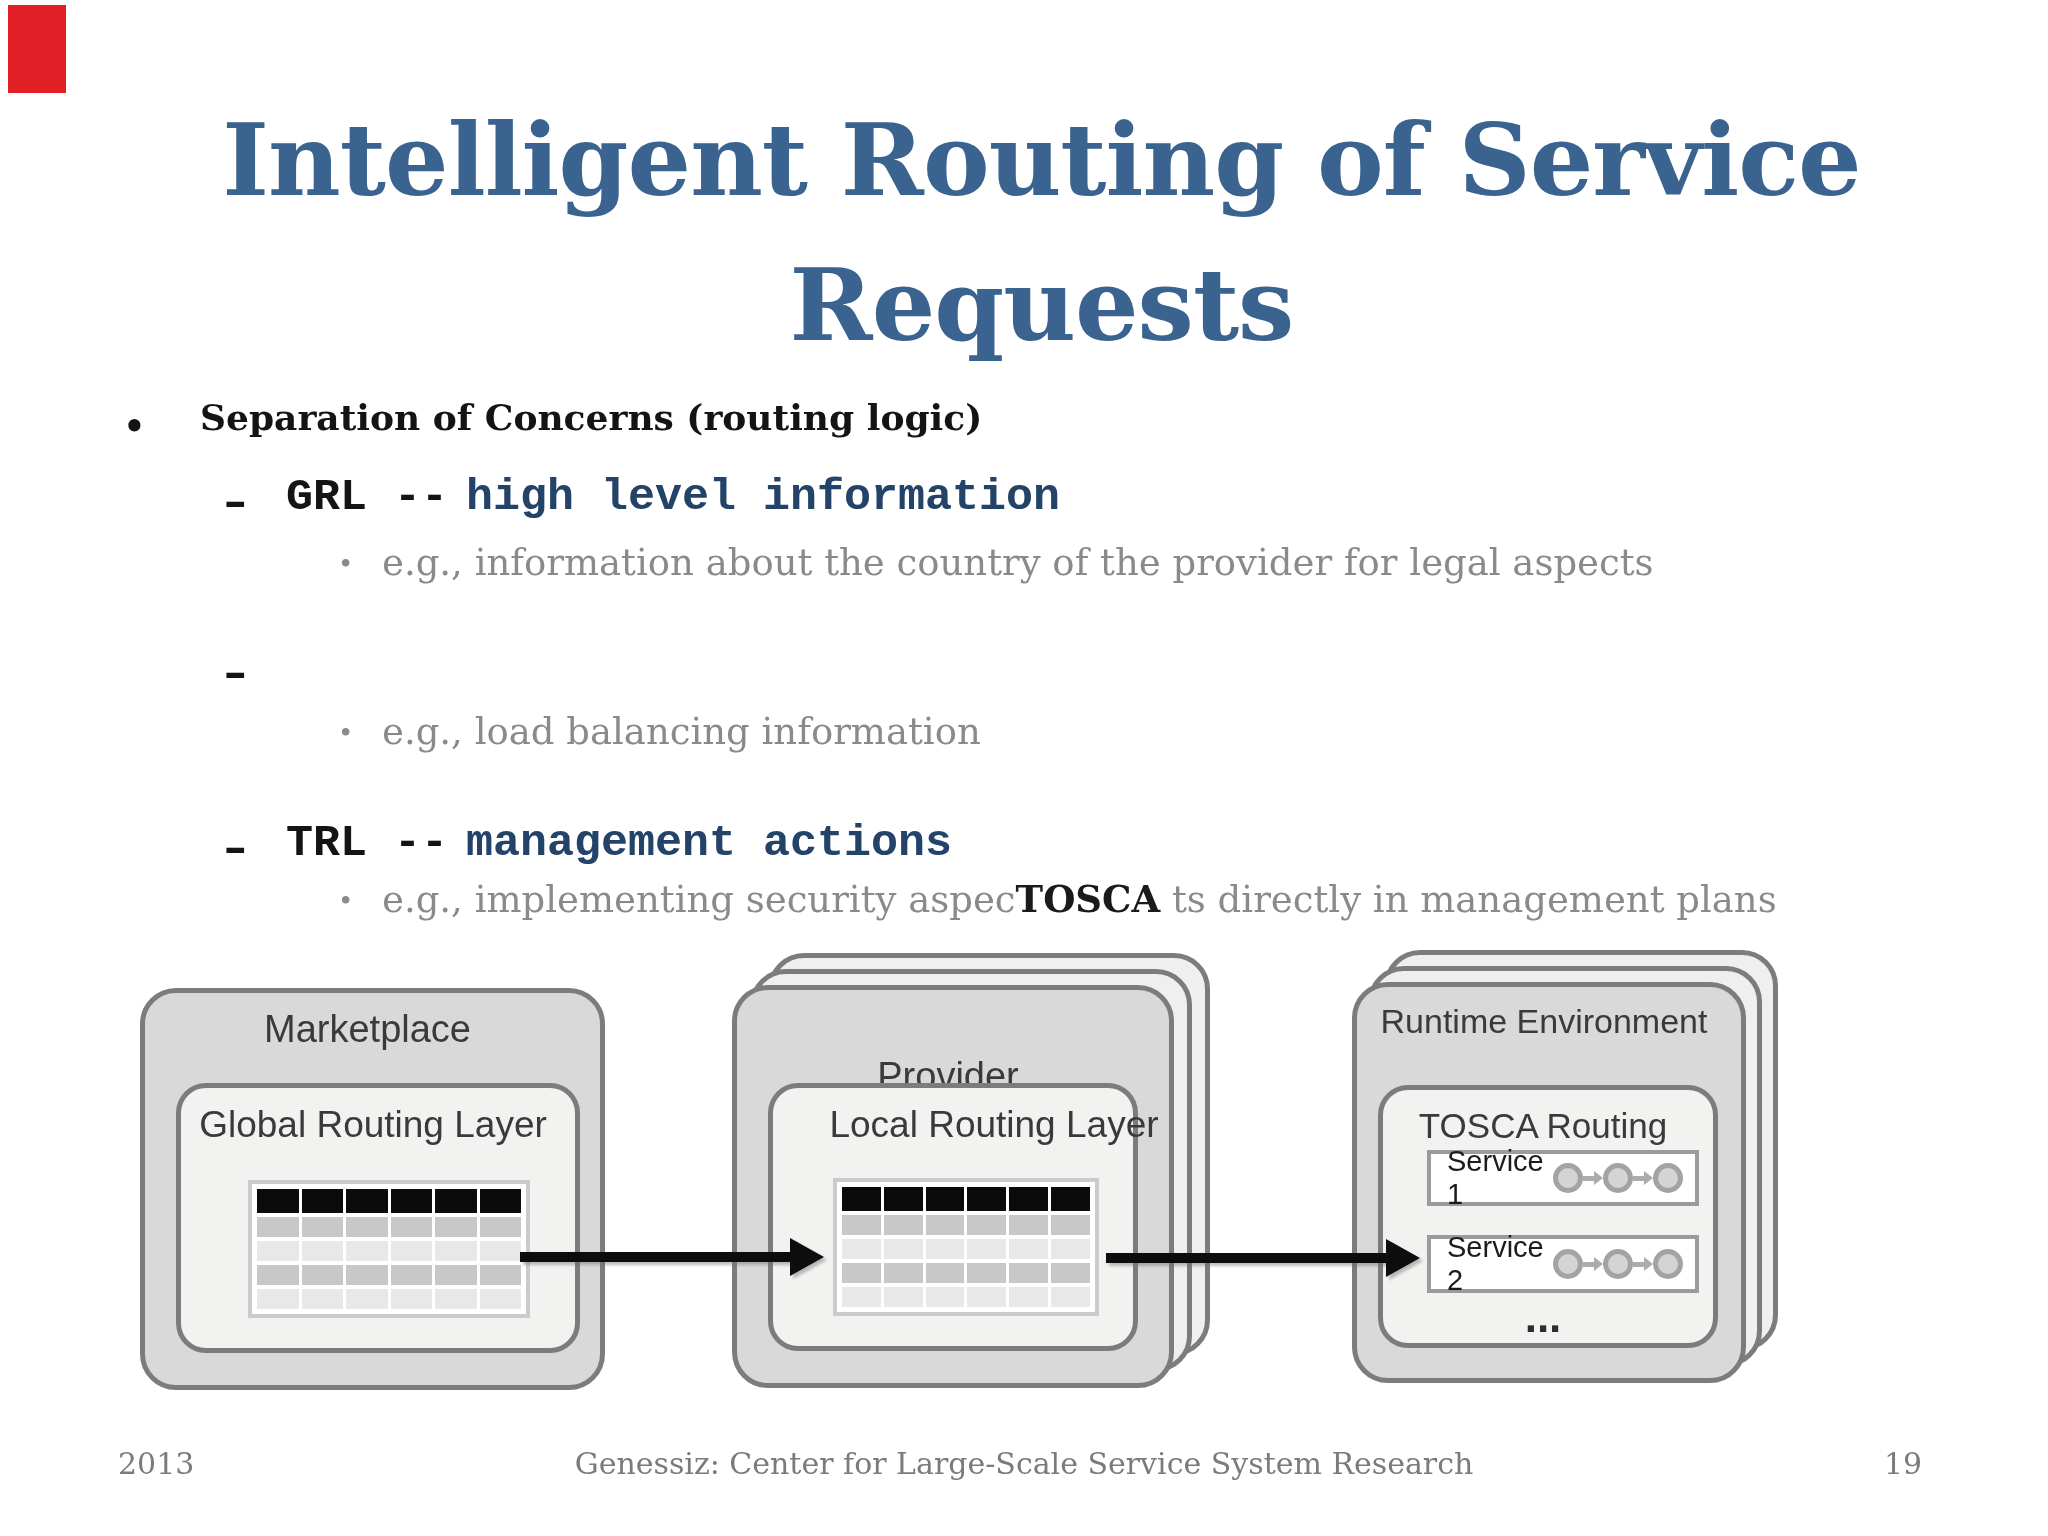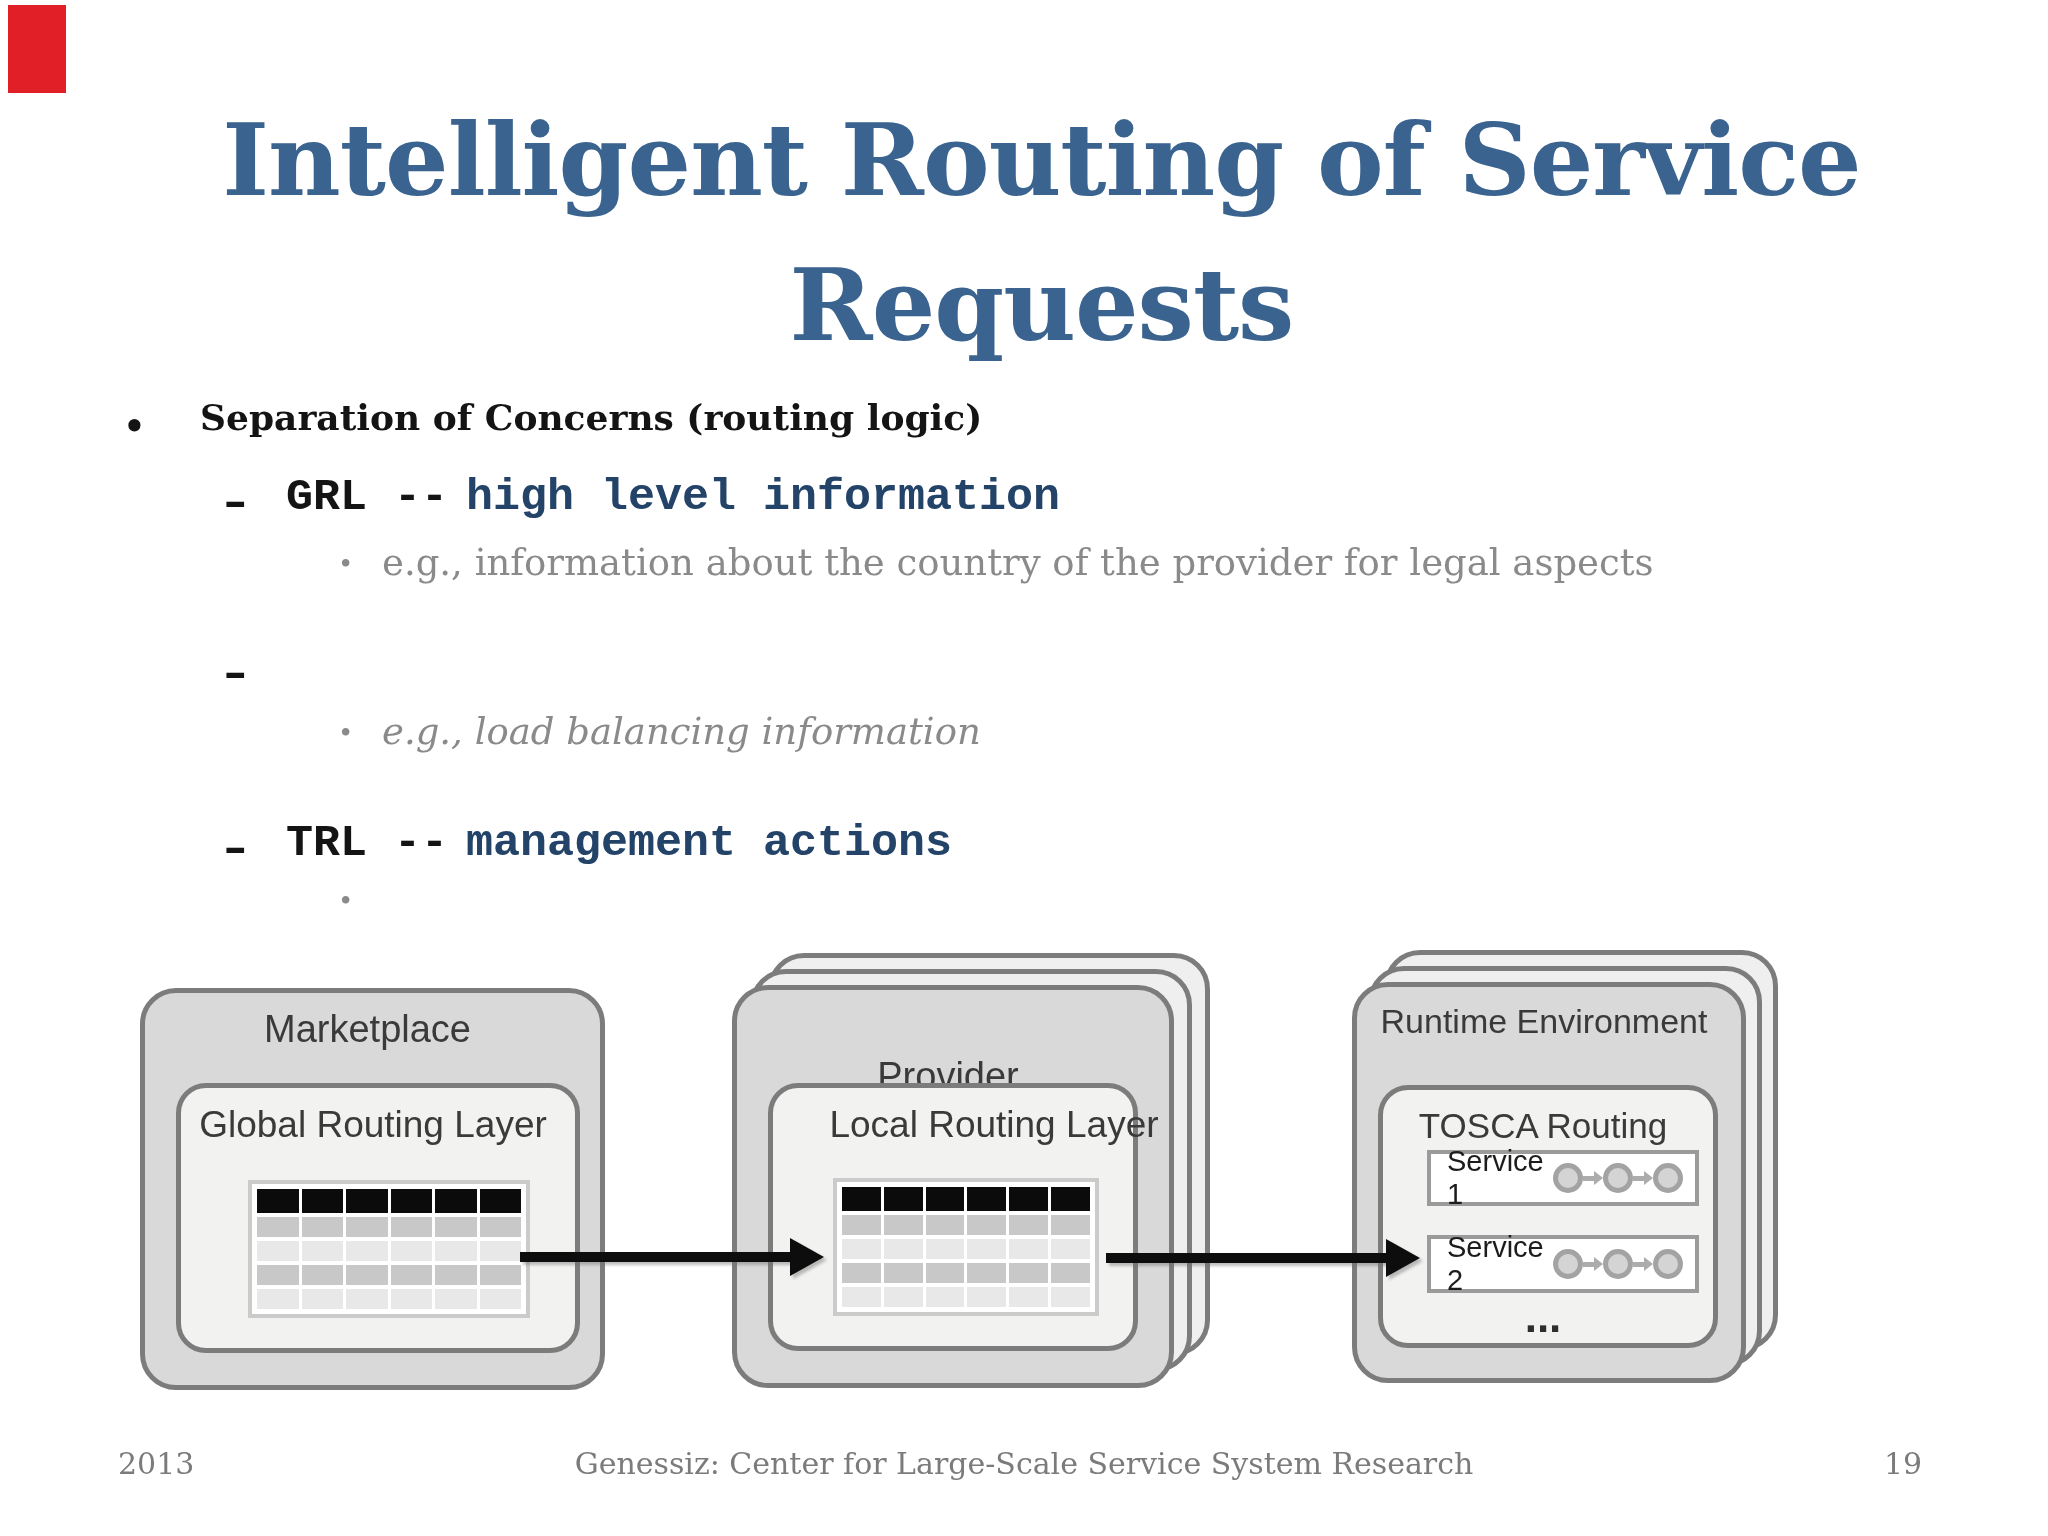--- a/index.html
+++ b/index.html
@@ -86,29 +86,32 @@
   <div class="abs subline" style="left:286px;top:472px;">
     <span class="abbr">GRL --</span><span class="navy">high level information</span>
   </div>
   <div class="abs exdot" style="left:338px;top:549px;">•</div>
   <div class="abs exline" style="left:382px;top:540px;">
     <span>e.g., information about the country of the provider for legal aspects</span><span class="exbold"></span><span></span>
   </div>
 
   <div class="abs dash" style="left:224px;top:645px;">–</div>
   <div class="abs exdot" style="left:338px;top:718px;">•</div>
-  <div class="abs exline" style="left:382px;top:709px;font-style:italic;">
+  <div class="abs exline" style="left:382px;top:709px;">
     <span>e.g., load balancing information</span><span class="exbold"></span><span></span>
   </div>
 
   <div class="abs dash" style="left:224px;top:820px;">–</div>
   <div class="abs subline" style="left:286px;top:818px;">
     <span class="abbr">TRL --</span><span class="navy">management actions</span>
   </div>
   <div class="abs exdot" style="left:338px;top:886px;">•</div>
+  <div class="abs exline" style="left:382px;top:877px;">
+    <span>e.g., implementing security aspec</span><span class="exbold">TOSCA</span><span> ts directly in management plans</span>
+  </div>
 
   <div class="obox" style="left:140px;top:988px;width:455px;height:392px;"></div>
   <div class="gtitle" style="left:140px;top:1008px;width:455px;font-size:38px;">Marketplace</div>
   <div class="ibox" style="left:176px;top:1083px;width:394px;height:260px;"></div>
   <div class="ltitle" style="left:176px;top:1104px;width:394px;font-size:37px;">Global Routing Layer</div>
   <div class="rt" style="left:248px;top:1180px;width:264px;">
     <div class="hdr">
         <span></span>
         <span></span>
         <span></span>

